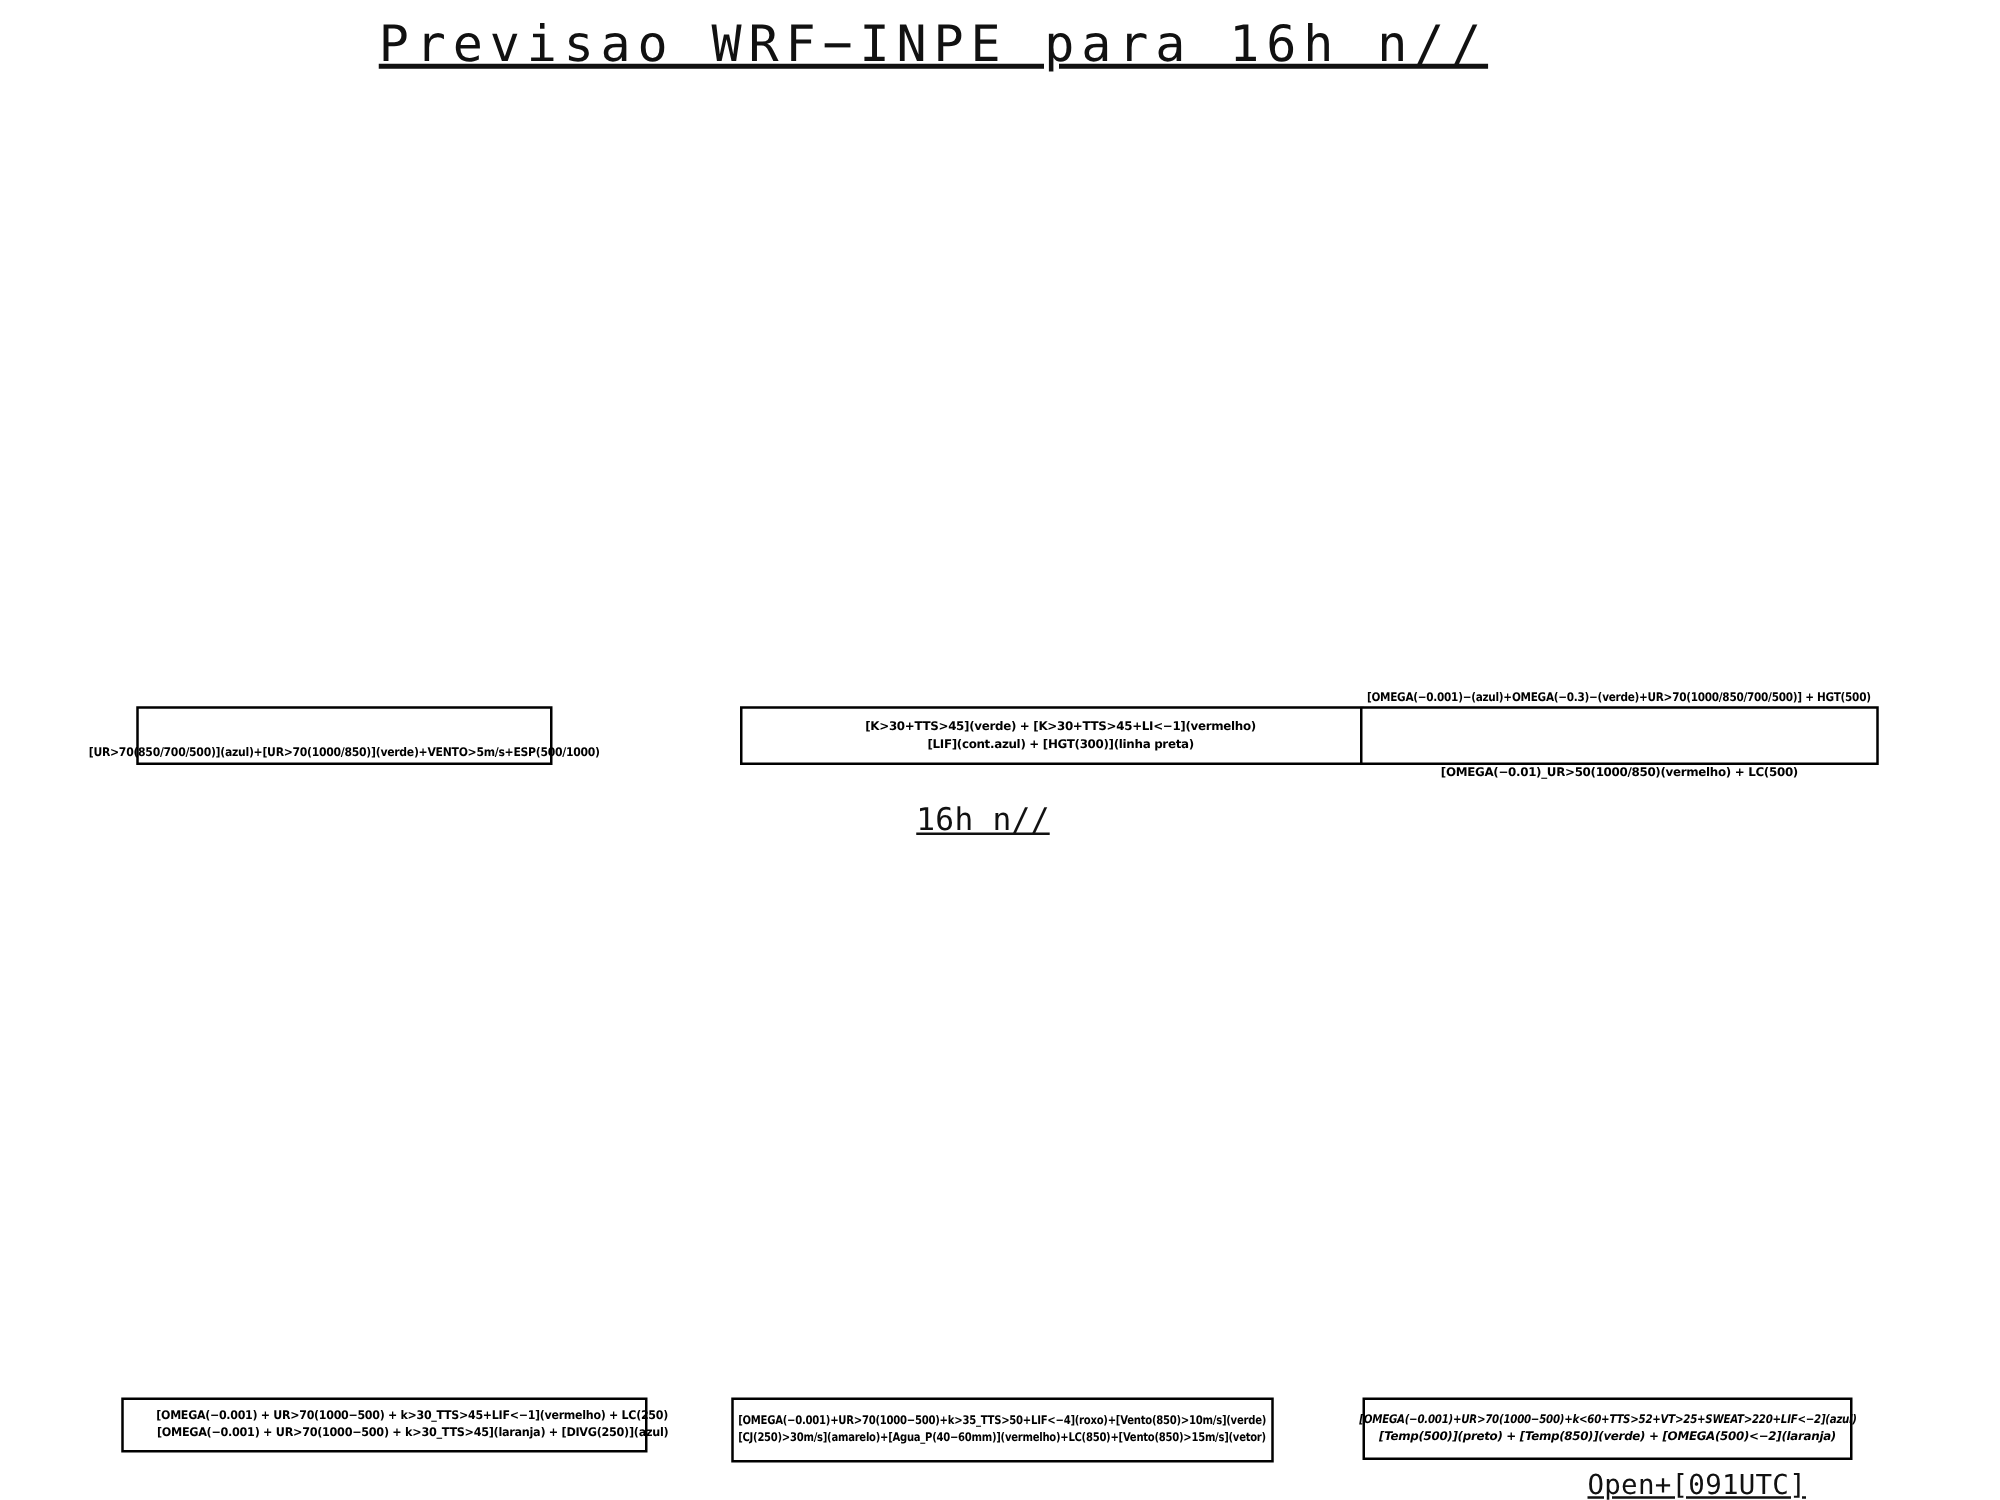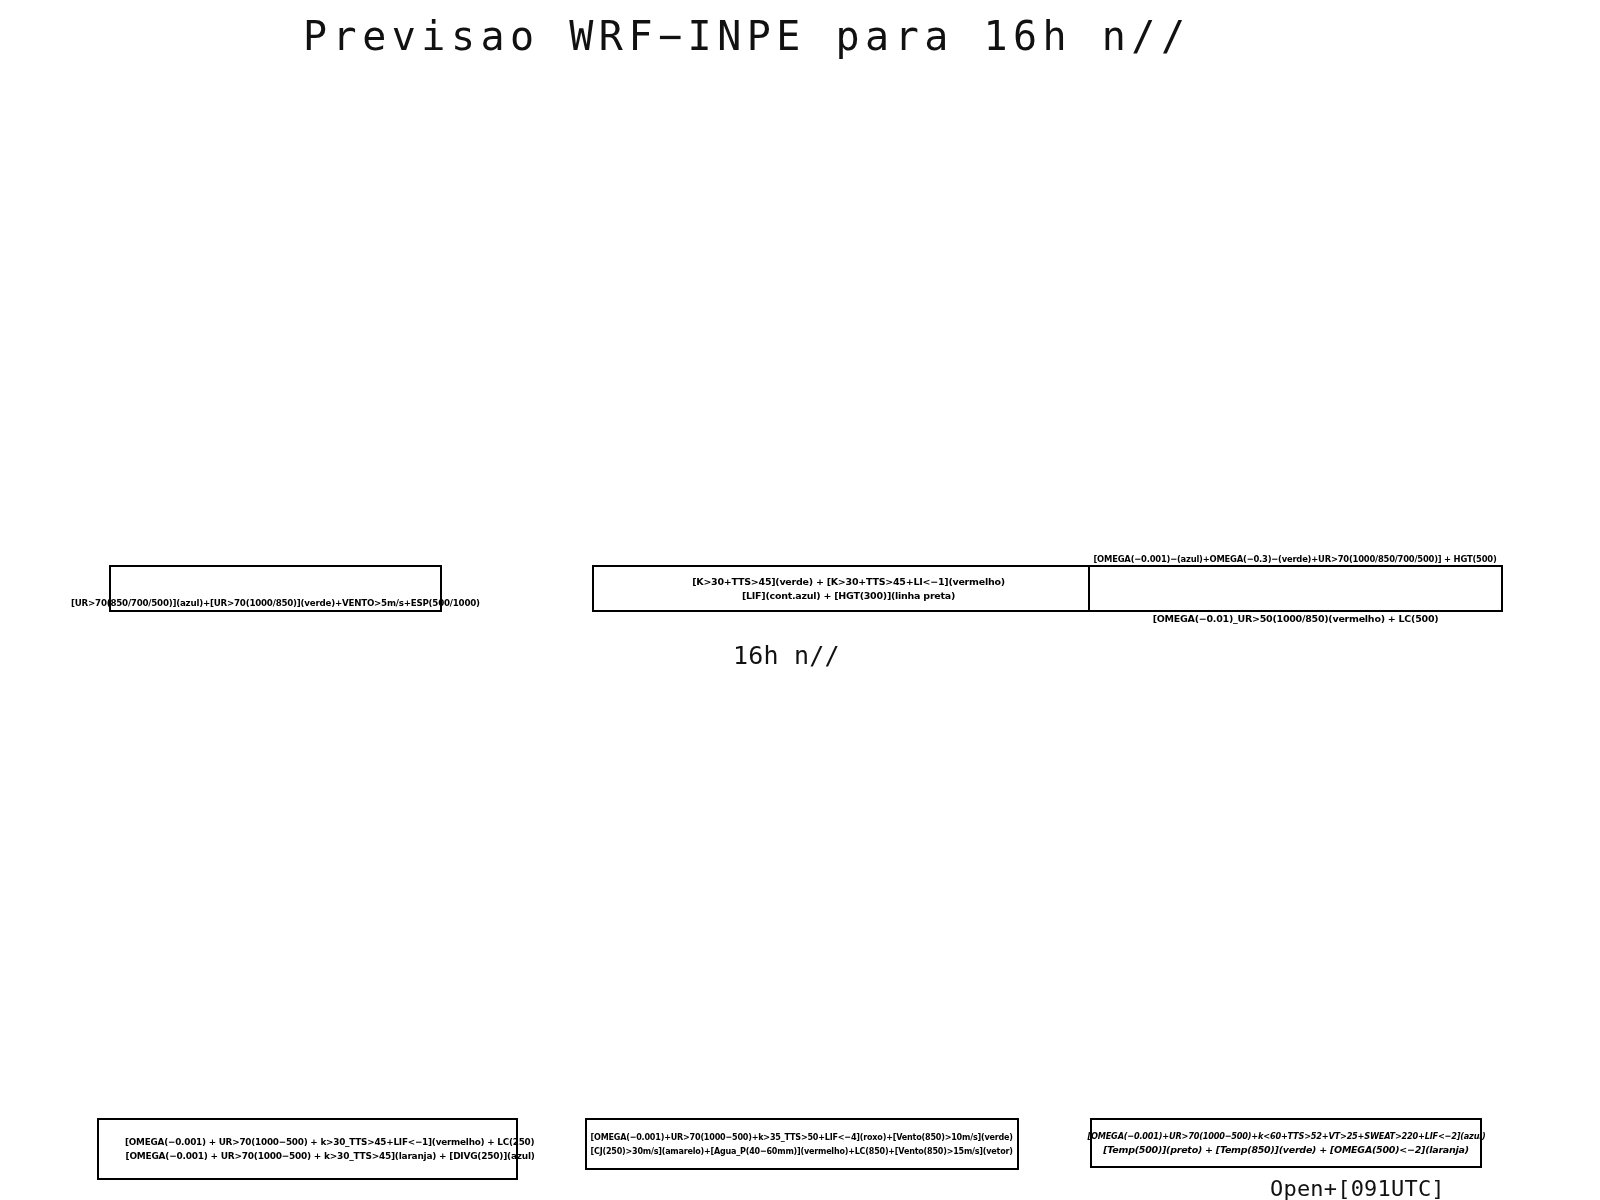--- a/index.html
+++ b/index.html
@@ -10,20 +10,21 @@
     color:#000;
     font-family:"DejaVu Sans Mono","Liberation Mono",monospace;
   }
   
   .hershey {
     font-family:"DejaVu Sans Mono","Liberation Mono",monospace;
     font-weight:normal;
     color:#111;
     white-space:nowrap;
     line-height:1.2;
+    text-decoration:underline;
   }
   .page-title {
     position:absolute; left:303px; top:12px;
     font-size:40px; letter-spacing:5.5px;
   }
   .center-label {
     position:absolute; left:733px; top:641px;
     font-size:25px; letter-spacing:0.2px;
   }
   .footer-label {
@@ -37,21 +38,21 @@
     background:#fff;
     display:flex;
     flex-direction:column;
     justify-content:center;
     align-items:center;
     text-align:center;
   }
   .box-tl { left:109px;  top:565px;  width:333px; height:47px;justify-content:flex-end; }
   .box-tc { left:592px; top:565px;  width:499px; height:47px;padding-left:14px; }
   .box-tr { left:1088px; top:565px; width:415px; height:47px;gap:46px; }
-  .box-bl { left:97px;  top:1118px; width:421px; height:62px;padding-left:45px; }
+  .box-bl { left:97px;  top:1118px; width:421px; height:44px;padding-left:45px; }
   .box-bc { left:585px; top:1118px; width:434px; height:52px; }
   .box-br { left:1090px; top:1118px; width:392px; height:50px;font-style:italic; }
   .legend-line {
     display:inline-block;
     white-space:nowrap;
     transform-origin:center center;
     font-family:"DejaVu Sans","Liberation Sans",sans-serif;
     font-weight:bold;
     font-size:9.5px;
     letter-spacing:-0.25px;

